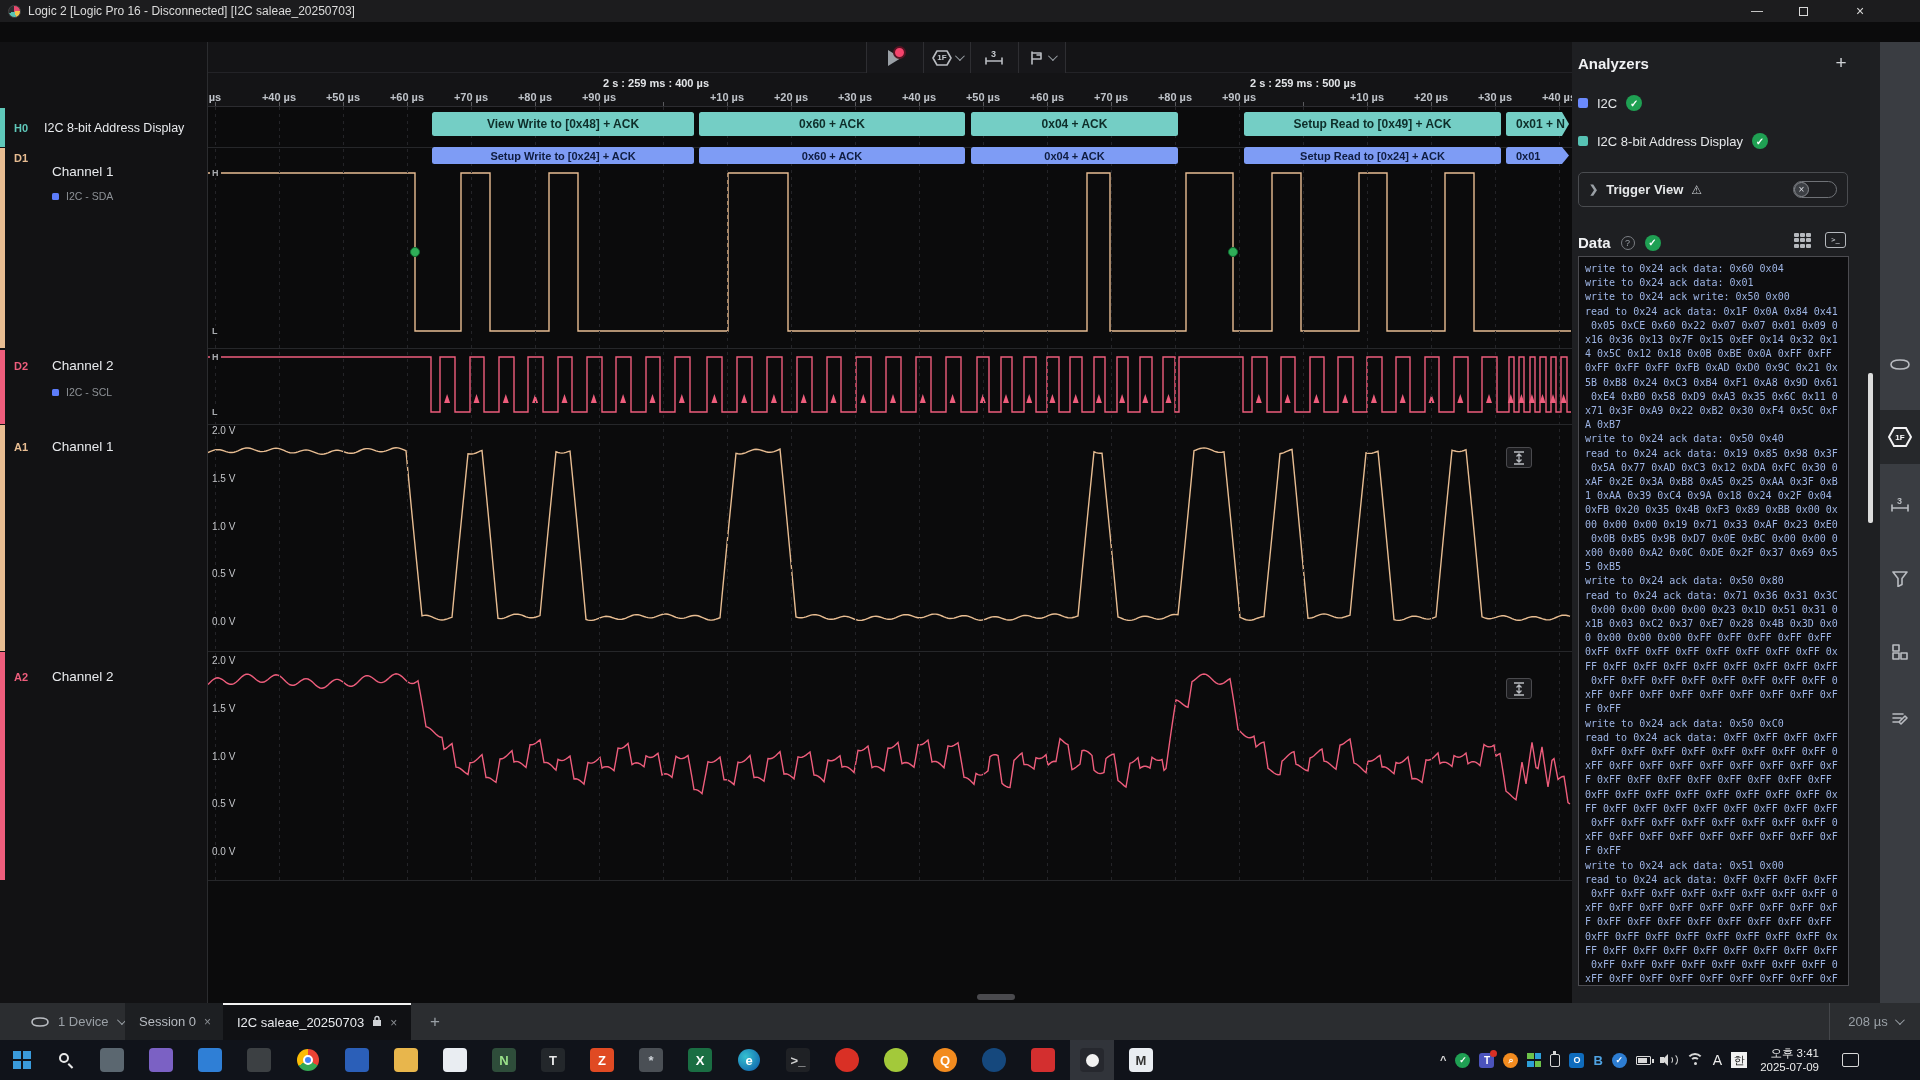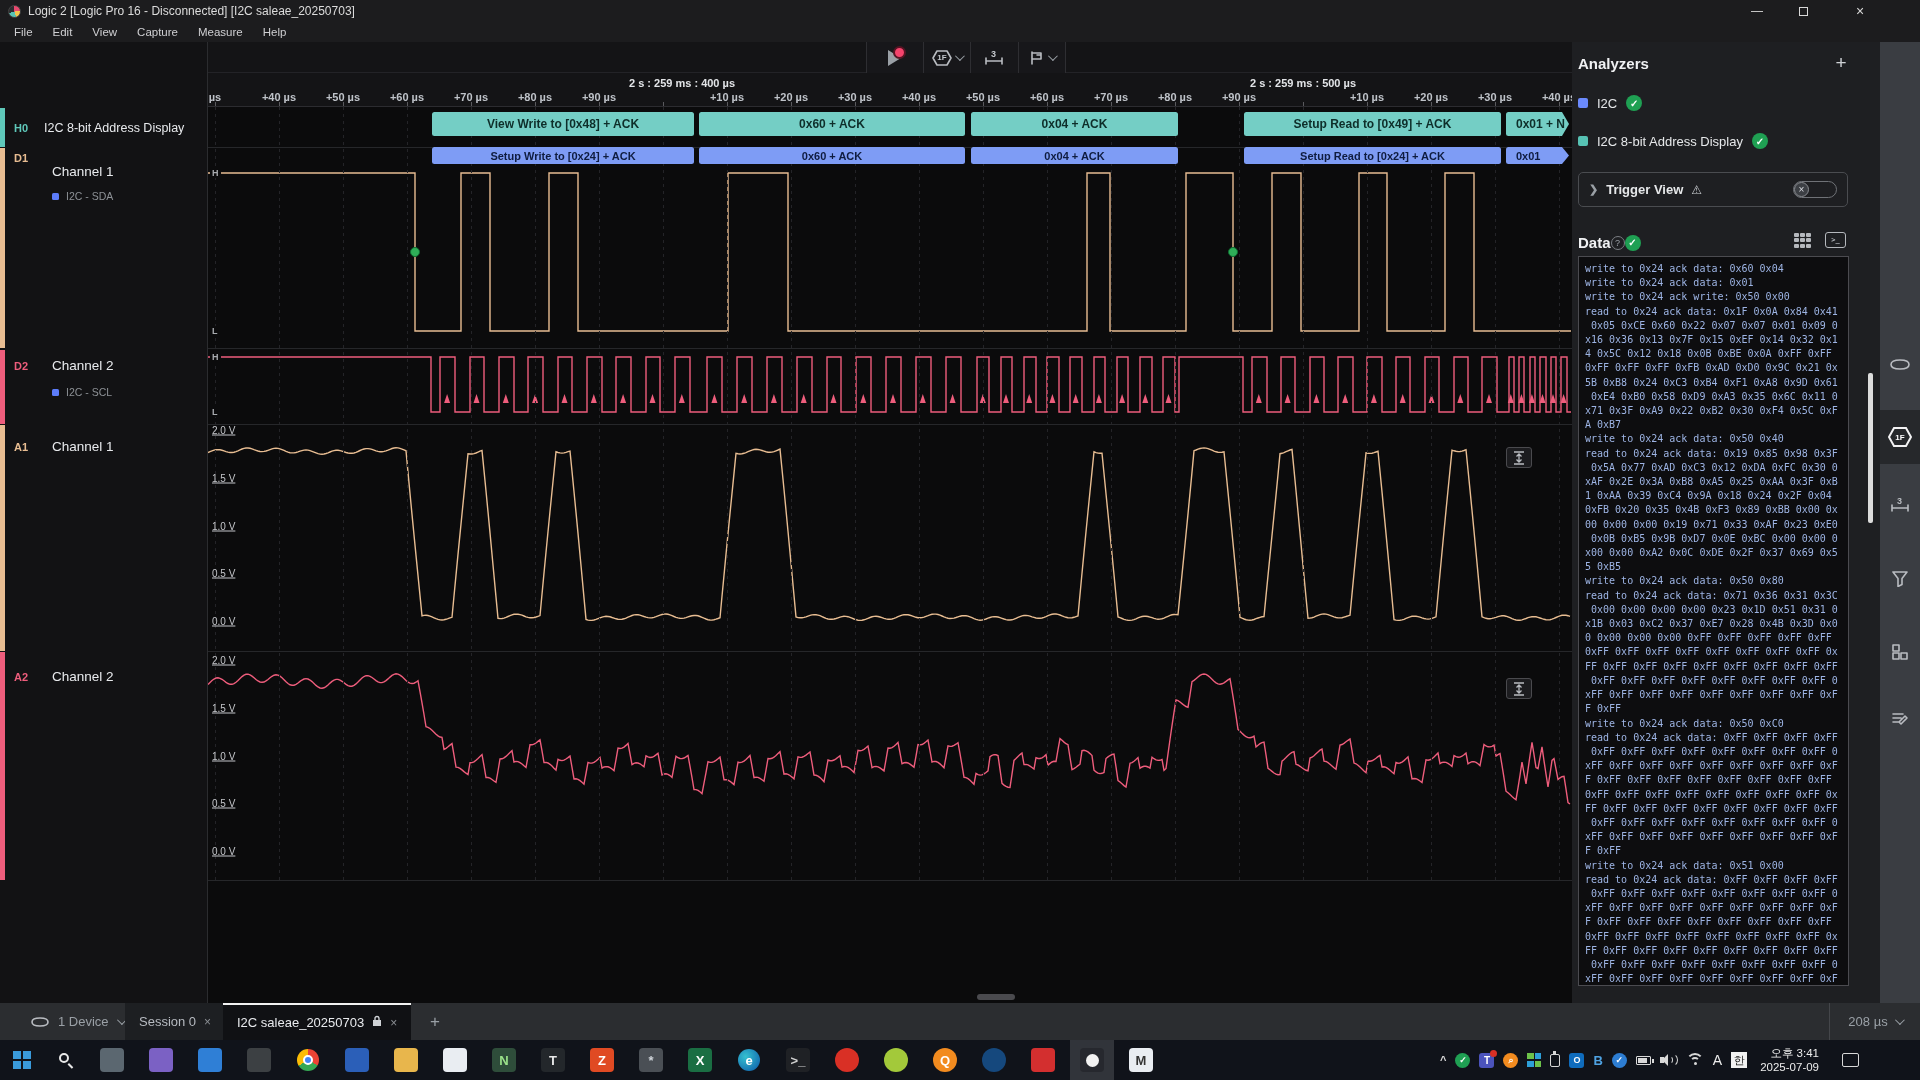--- a/index.html
+++ b/index.html
@@ -68,21 +68,21 @@
               background:repeating-linear-gradient(to bottom, #242428 0 3px, transparent 3px 7px); }
   .hdiv { position:absolute; left:0; width:1364px; height:1px; background:#26272a; }
   .bub { position:absolute; display:flex; align-items:center; justify-content:center;
          border-radius:2.5px; font-weight:600; white-space:nowrap; overflow:hidden; }
   .bub-teal { background:#74cec5; color:#0e2e2a; font-size:12px; }
   .bub-blue { background:#7e9cf5; color:#0f1c3f; font-size:11px; }
   .bub-cut { clip-path:polygon(0 0, calc(100% - 7px) 0, 100% 50%, calc(100% - 7px) 100%, 0 100%);
              border-radius:2.5px 0 0 2.5px; justify-content:flex-start; padding-left:10px; }
   .hl-mark { position:absolute; transform:translateY(-50%); font-size:9px; font-weight:bold; color:#a8abaf;
              background:#0b0b0c; padding:0 2px; }
-  .v-label { position:absolute; left:4px; transform:translateY(-50%); font-size:10px; color:#c4c6ca;text-decoration:underline; }
+  .v-label { position:absolute; left:4px; transform:translateY(-50%); font-size:10px; color:#c4c6ca; }
   .scale-btn { position:absolute; width:26px; height:21px; background:#1c1c1f; border:1px solid #4a4a4e;
                border-radius:3px; display:flex; align-items:center; justify-content:center; }
   #wave-hscroll { position:absolute; left:769px; top:887px; width:38px; height:6px; border-radius:3px; background:#4a4a4e; }
 
   
   #sidebar { position:absolute; left:1572px; top:42px; width:362px; height:961px; background:#1e1f22; }
   #sb-title { position:absolute; left:6px; top:21px; transform:translateY(-50%); font-size:15px;
               font-weight:bold; color:#f0f1f3; }
   #sb-add { position:absolute; left:258px; top:10px; width:22px; height:22px; color:#cfd2d6; font-size:19px;
             display:flex; align-items:center; justify-content:center; }
@@ -94,21 +94,21 @@
   #trigger-box { position:absolute; left:6px; top:130px; width:270px; height:35px; border:1px solid #4a4c50;
                  border-radius:5px; display:flex; align-items:center; gap:8px; padding:0 10px; }
   #trigger-box .gt { color:#9aa0a6; font-size:11px; font-weight:bold; }
   #trigger-box .lbl { font-size:13px; font-weight:bold; color:#e6e8ea; }
   #trigger-box .warn { color:#cfd2d6; font-size:12px; }
   #trigger-toggle { position:absolute; right:10px; width:44px; height:17px; border:1px solid #6f7277;
                     border-radius:9px; }
   #trigger-toggle i { position:absolute; left:0px; top:0px; width:15px; height:15px; border-radius:50%;
                       background:#3c3f44; border:1px solid #8a8d92; color:#d8dbe0; font-size:10px;
                       display:flex; align-items:center; justify-content:center; font-style:normal; }
-  #data-hd { position:absolute; left:6px; top:192px; display:flex; align-items:center; gap:0; }
+  #data-hd { position:absolute; left:6px; top:192px; display:flex; align-items:center; gap:10px; }
   #data-hd .t { font-size:15px; font-weight:bold; color:#f0f1f3; }
   .help-circ { width:14px; height:14px; border-radius:50%; border:1px solid #7a7d82; color:#9aa0a6;
                font-size:9px; display:flex; align-items:center; justify-content:center; }
   #data-icons { position:absolute; left:222px; top:190px; display:flex; gap:14px; align-items:center; }
   .grid-ic { width:17px; height:15px; display:grid; grid-template-columns:repeat(3,1fr); gap:1.5px; }
   .grid-ic b { background:#b5b8bd; border-radius:1px; }
   .term-ic { width:21px; height:16px; border:1.5px solid #b5b8bd; border-radius:3px; color:#b5b8bd;
              font-size:7px; font-weight:bold; display:flex; align-items:center; justify-content:center;
              font-family:"DejaVu Sans Mono", monospace; }
   #data-box { position:absolute; left:6px; top:214px; width:271px; height:730px; background:#0d0d0f;
@@ -205,28 +205,20 @@
   <div id="titlebar">
     <span id="app-icon"></span>
     <span>Logic 2 [Logic Pro 16 - Disconnected] [I2C saleae_20250703]</span>
     <div class="wbtn" id="btn-min">—</div>
     <div class="wbtn" id="btn-max">
         <i></i>
       </div>
     <div class="wbtn" id="btn-close">×</div>
   </div>
 
-  <div id="menubar">
-      <span class="menu-item">File</span>
-      <span class="menu-item">Edit</span>
-      <span class="menu-item">View</span>
-      <span class="menu-item">Capture</span>
-      <span class="menu-item">Measure</span>
-      <span class="menu-item">Help</span>
-    </div>
 
   <div id="toolbar">
     <div id="tool-cluster">
       <div class="tool-group" style="flex:1.2">
         <span id="play-tri"></span>
         <span id="rec-dot"></span>
       </div>
       <div class="tool-group">
         <span class="hexbadge">
           <svg width="20" height="18" viewBox="0 0 20 18">
@@ -287,21 +279,21 @@
       <span class="tick-label" style="left: 1003px;">+90 µs</span>
       <i class="tick-mark" style="left: 1095px;"></i>
       <i class="tick-mark" style="left: 1159px;"></i>
       <span class="tick-label" style="left: 1131px;">+10 µs</span>
       <i class="tick-mark" style="left: 1223px;"></i>
       <span class="tick-label" style="left: 1195px;">+20 µs</span>
       <i class="tick-mark" style="left: 1287px;"></i>
       <span class="tick-label" style="left: 1259px;">+30 µs</span>
       <i class="tick-mark" style="left: 1351px;"></i>
       <span class="tick-label" style="left: 1323px;">+40 µs</span>
-      <span class="major-label" style="left: 394px;">2 s : 259 ms : 400 µs</span>
+      <span class="major-label" style="left: 368px;">2 s : 259 ms : 400 µs</span>
       <span class="major-label" style="left: 1015px;">2 s : 259 ms : 500 µs</span>
     </div>
 
   <div id="left-panel">
       <div class="chan-accent" style="top: 66px; height: 39px; background: rgb(95, 200, 186);"></div>
       <span class="chan-id" style="top: 86px; color: rgb(95, 200, 186);">H0</span>
       <span class="chan-name" style="top: 86px; left: 44px; font-size: 12.5px;">I2C 8-bit Address Display</span>
       <div class="chan-accent" style="top: 106px; height: 200px; background: rgb(232, 189, 146);"></div>
       <span class="chan-id" style="top: 116px; color: rgb(232, 189, 146);">D1</span>
       <span class="chan-name" style="top: 129px;">Channel 1</span>

